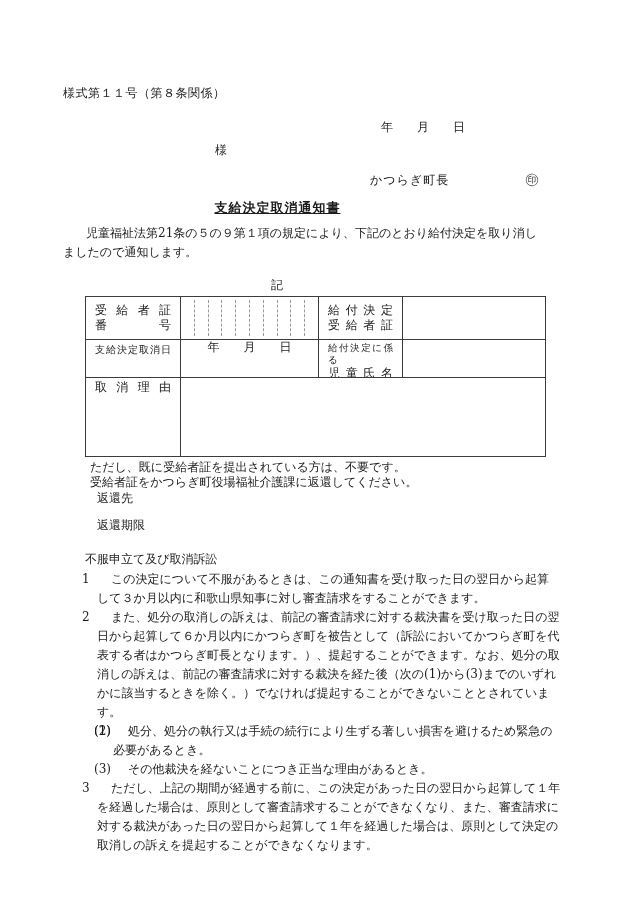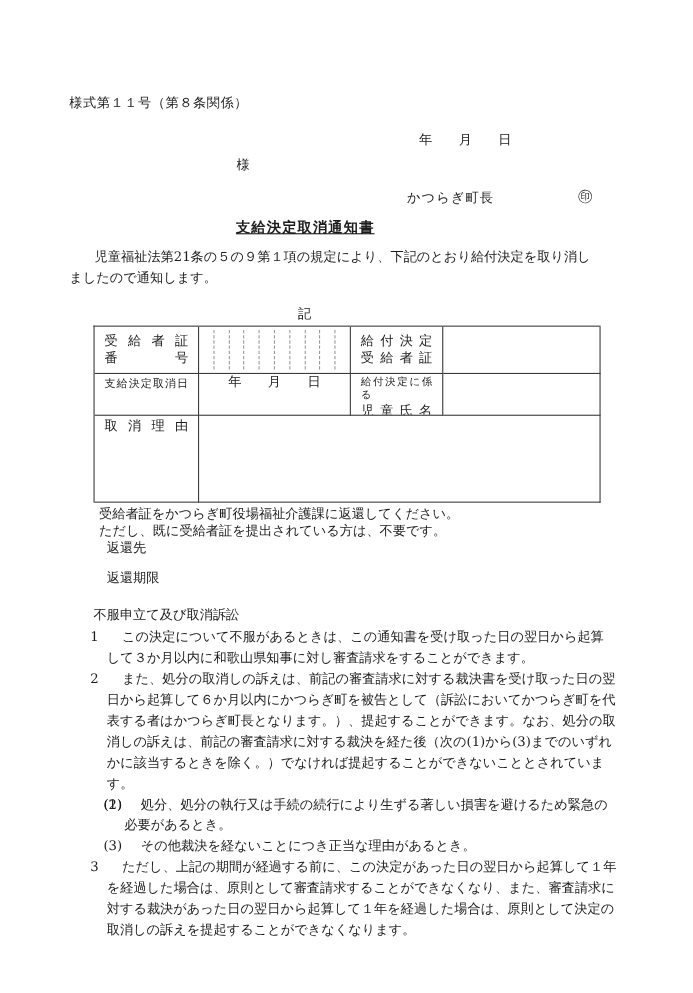--- a/index.html
+++ b/index.html
@@ -151,22 +151,22 @@
     </div>
     <div class="cell"></div>
 
     <div class="cell pad">
       <div class="jline">取消理由</div>
     </div>
     <div class="cell reason-cell"></div>
   </div>
 
   <div class="return-note">
+    <div>ただし、既に受給者証を提出されている方は、不要です。</div>
     <div>受給者証をかつらぎ町役場福祉介護課に返還してください。</div>
-    <div>ただし、既に受給者証を提出されている方は、不要です。</div>
     <div class="rlabel">返還先</div>
     <div class="rlabel deadline">返還期限</div>
   </div>
 
   <div class="appeal-heading">不服申立て及び取消訴訟</div>
 
   <div class="appeal-list">
     <div class="item">
       <span class="num">1</span>
       <span>この決定について不服があるときは、この通知書を受け取った日の翌日から起算して３か月以内に和歌山県知事に対し審査請求をすることができます。</span>

